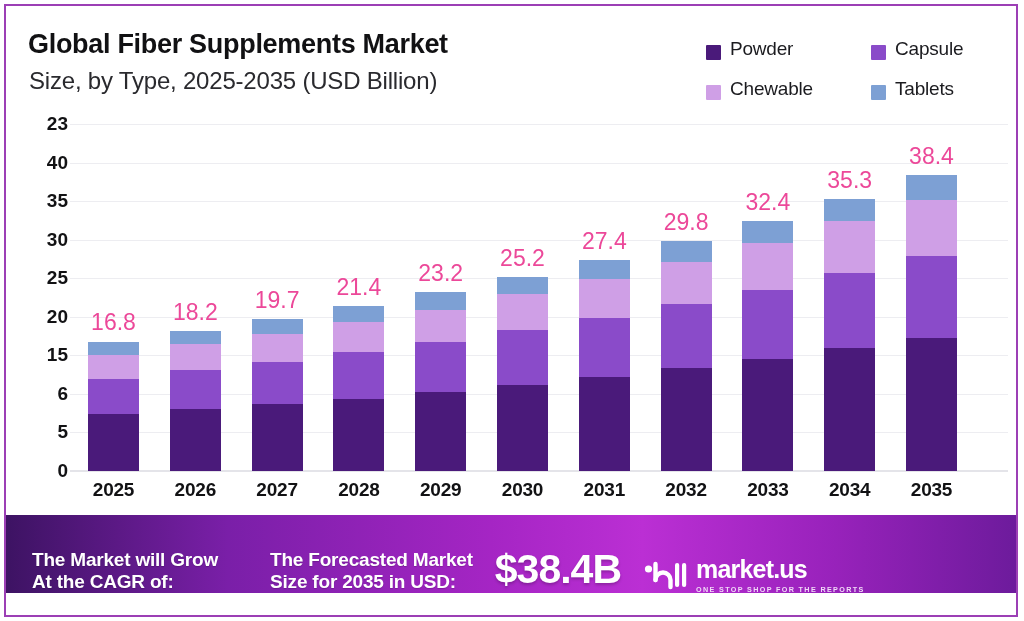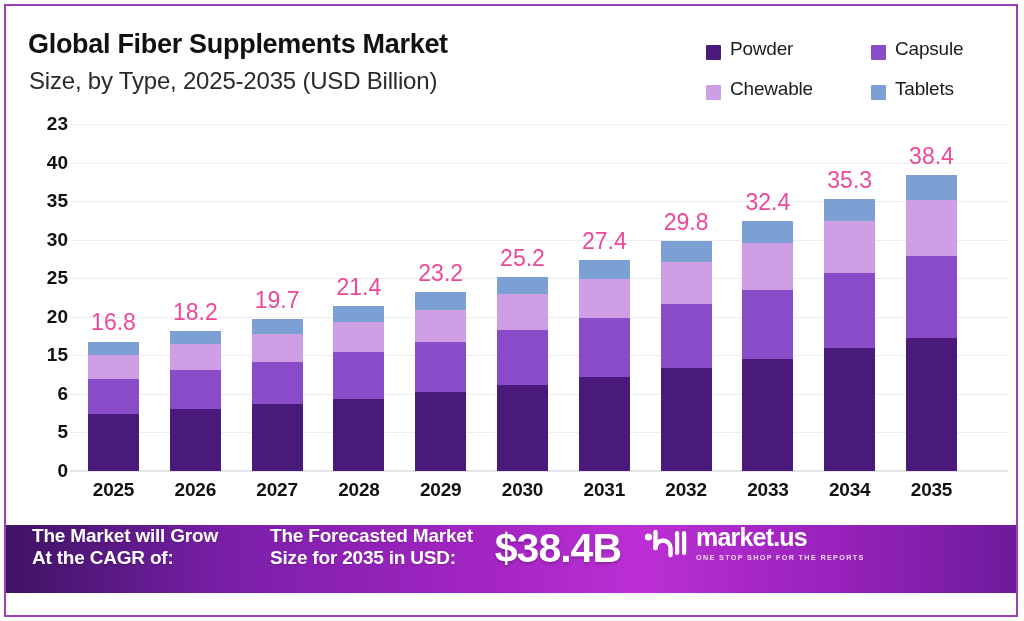--- a/index.html
+++ b/index.html
@@ -55,23 +55,23 @@
     position:absolute;left:50%;transform:translateX(-50%);
     font-size:23px;color:#ec4899;white-space:nowrap;
   }
   .xlabels{position:absolute;left:64px;top:355px;right:8px;height:30px;text-decoration:underline;}
   .xtick{
     position:absolute;width:51px;text-align:center;
     font-size:19px;font-weight:bold;color:#121214;letter-spacing:-0.2px;
   }
   
   .footer{
-    position:absolute;left:0;bottom:22px;width:100%;height:68px;
+    position:absolute;left:0;bottom:22px;width:100%;height:78px;
     background:linear-gradient(90deg,#3d1363 0%,#7a1fa8 22%,#a525c4 48%,#bb2fd4 63%,#9822bb 82%,#6d1b9c 100%);
-    display:flex;align-items:flex-start;
+    display:flex;align-items:flex-end;
   }
   .f-text{
     font-size:19px;font-weight:bold;color:#ffffff;line-height:1.17;
     letter-spacing:-0.2px;text-shadow:0 1px 1px rgba(0,0,0,.18);
   }
   .f-big{
     font-size:41px;font-weight:bold;color:#ffffff;letter-spacing:-1px;
     text-shadow:0 2px 3px rgba(0,0,0,.22);
   }
   .logo{display:flex;align-items:center;}

